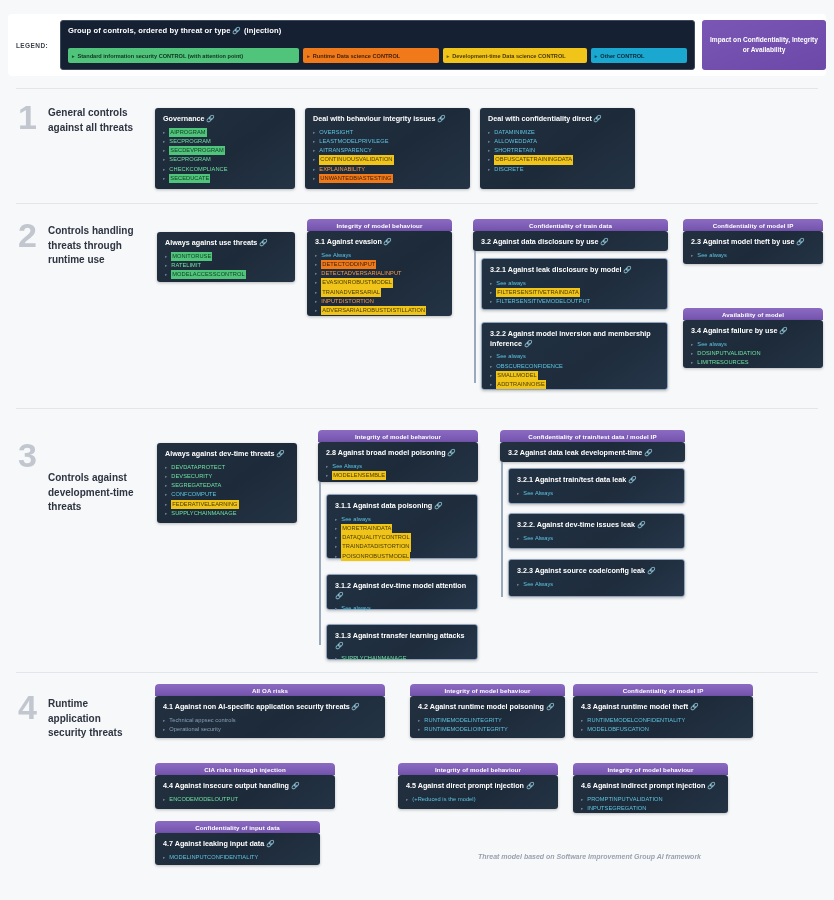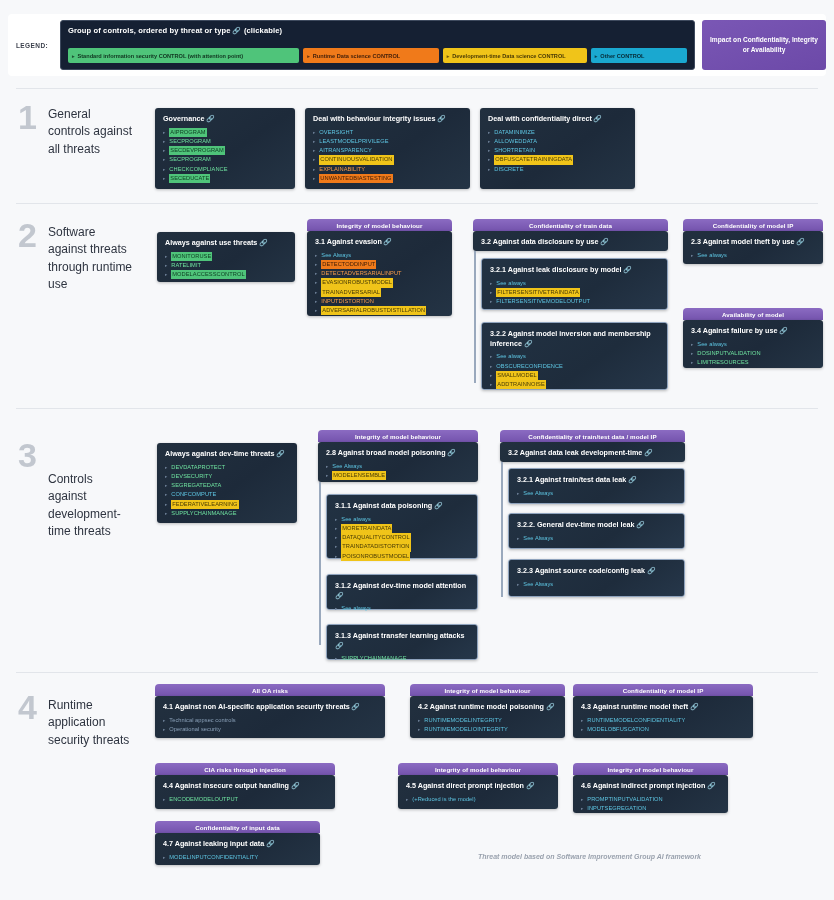--- a/index.html
+++ b/index.html
@@ -68,21 +68,21 @@
   }
   .row-sep {
     position: absolute; left: 16px; width: 802px; height: 1px;
     background: #e2e5ea;
   }
   .row-num {
     position: absolute; font-size: 34px; font-weight: bold;
     color: #c2c7cf; line-height: 1;
   }
   .row-head {
-    position: absolute; font-size: 12px; font-weight: normal;
+    position: absolute; font-size: 10px; font-weight: bold;
     color: #2e3440; line-height: 1.45; width: 86px;
   }
 
   
   .card {
     position: absolute;
     background: linear-gradient(145deg,#22303f 0%,#1d2a3a 55%,#243445 100%);
     border-radius: 3px;
     padding: 6px 7px 6px 8px;
     box-shadow: 0 1px 3px rgba(0,0,0,.25);
@@ -141,21 +141,21 @@
 <body>
 
 <div class="page">
 
   <div class="legend-wrap">
     <div class="legend-label">LEGEND:</div>
     <div class="legend-main">
       <div class="legend-title">
         <span>Group of controls, ordered by threat or type</span>
         <span class="lnk">🔗</span>
-        <span class="clk">(clickable)</span>
+        <span class="clk">(injection)</span>
       </div>
       <div class="legend-chips">
         <div class="chip green">
           <span class="bullet">▸</span>
           <span>Standard information security CONTROL (with attention point)</span>
         </div>
         <div class="chip orange">
           <span class="bullet">▸</span>
           <span>Runtime Data science CONTROL</span>
         </div>
@@ -257,21 +257,21 @@
         </li>
       <li class="ctrl">
           <span class="arrow">▸</span>
           <span class="txt t-other">DISCRETE</span>
         </li>
     </ul>
   </div>
 
   <div class="row-sep" style="top:203px;"></div>
   <div class="row-num" style="left:18px; top:218px;">2</div>
-  <div class="row-head" style="left:48px; top:224px;">Software against threats through runtime use</div>
+  <div class="row-head" style="left:48px; top:224px;">Controls handling threats through runtime use</div>
 
   <div class="banner" style="left:307px; top:219px; width:145px; height:12px;">Integrity of model behaviour</div>
   <div class="banner" style="left:473px; top:219px; width:195px; height:12px;">Confidentiality of train data</div>
   <div class="banner" style="left:683px; top:219px; width:140px; height:12px;">Confidentiality of model IP</div>
   <div class="banner" style="left:683px; top:308px; width:140px; height:12px;">Availability of model</div>
 
   <div class="card" style="left:157px; top:232px; width:138px; height:50px;">
     <div class="card-title"><span>Always against use threats</span> <span class="lnk">🔗</span></div>
     <ul class="ctrl-list">
       <li class="ctrl">
@@ -503,21 +503,21 @@
     <div class="card-title"><span>3.2.1 Against train/test data leak</span> <span class="lnk">🔗</span></div>
     <ul class="ctrl-list">
       <li class="ctrl">
           <span class="arrow">▸</span>
           <span class="txt t-see">See Always</span>
         </li>
     </ul>
   </div>
 
   <div class="card nested" style="left:508px; top:513px; width:177px; height:36px;">
-    <div class="card-title"><span>3.2.2. General dev-time model leak</span> <span class="lnk">🔗</span></div>
+    <div class="card-title"><span>3.2.2. Against dev-time issues leak</span> <span class="lnk">🔗</span></div>
     <ul class="ctrl-list">
       <li class="ctrl">
           <span class="arrow">▸</span>
           <span class="txt t-see">See Always</span>
         </li>
     </ul>
   </div>
 
   <div class="card nested" style="left:508px; top:559px; width:177px; height:38px;">
     <div class="card-title"><span>3.2.3 Against source code/config leak</span> <span class="lnk">🔗</span></div>

